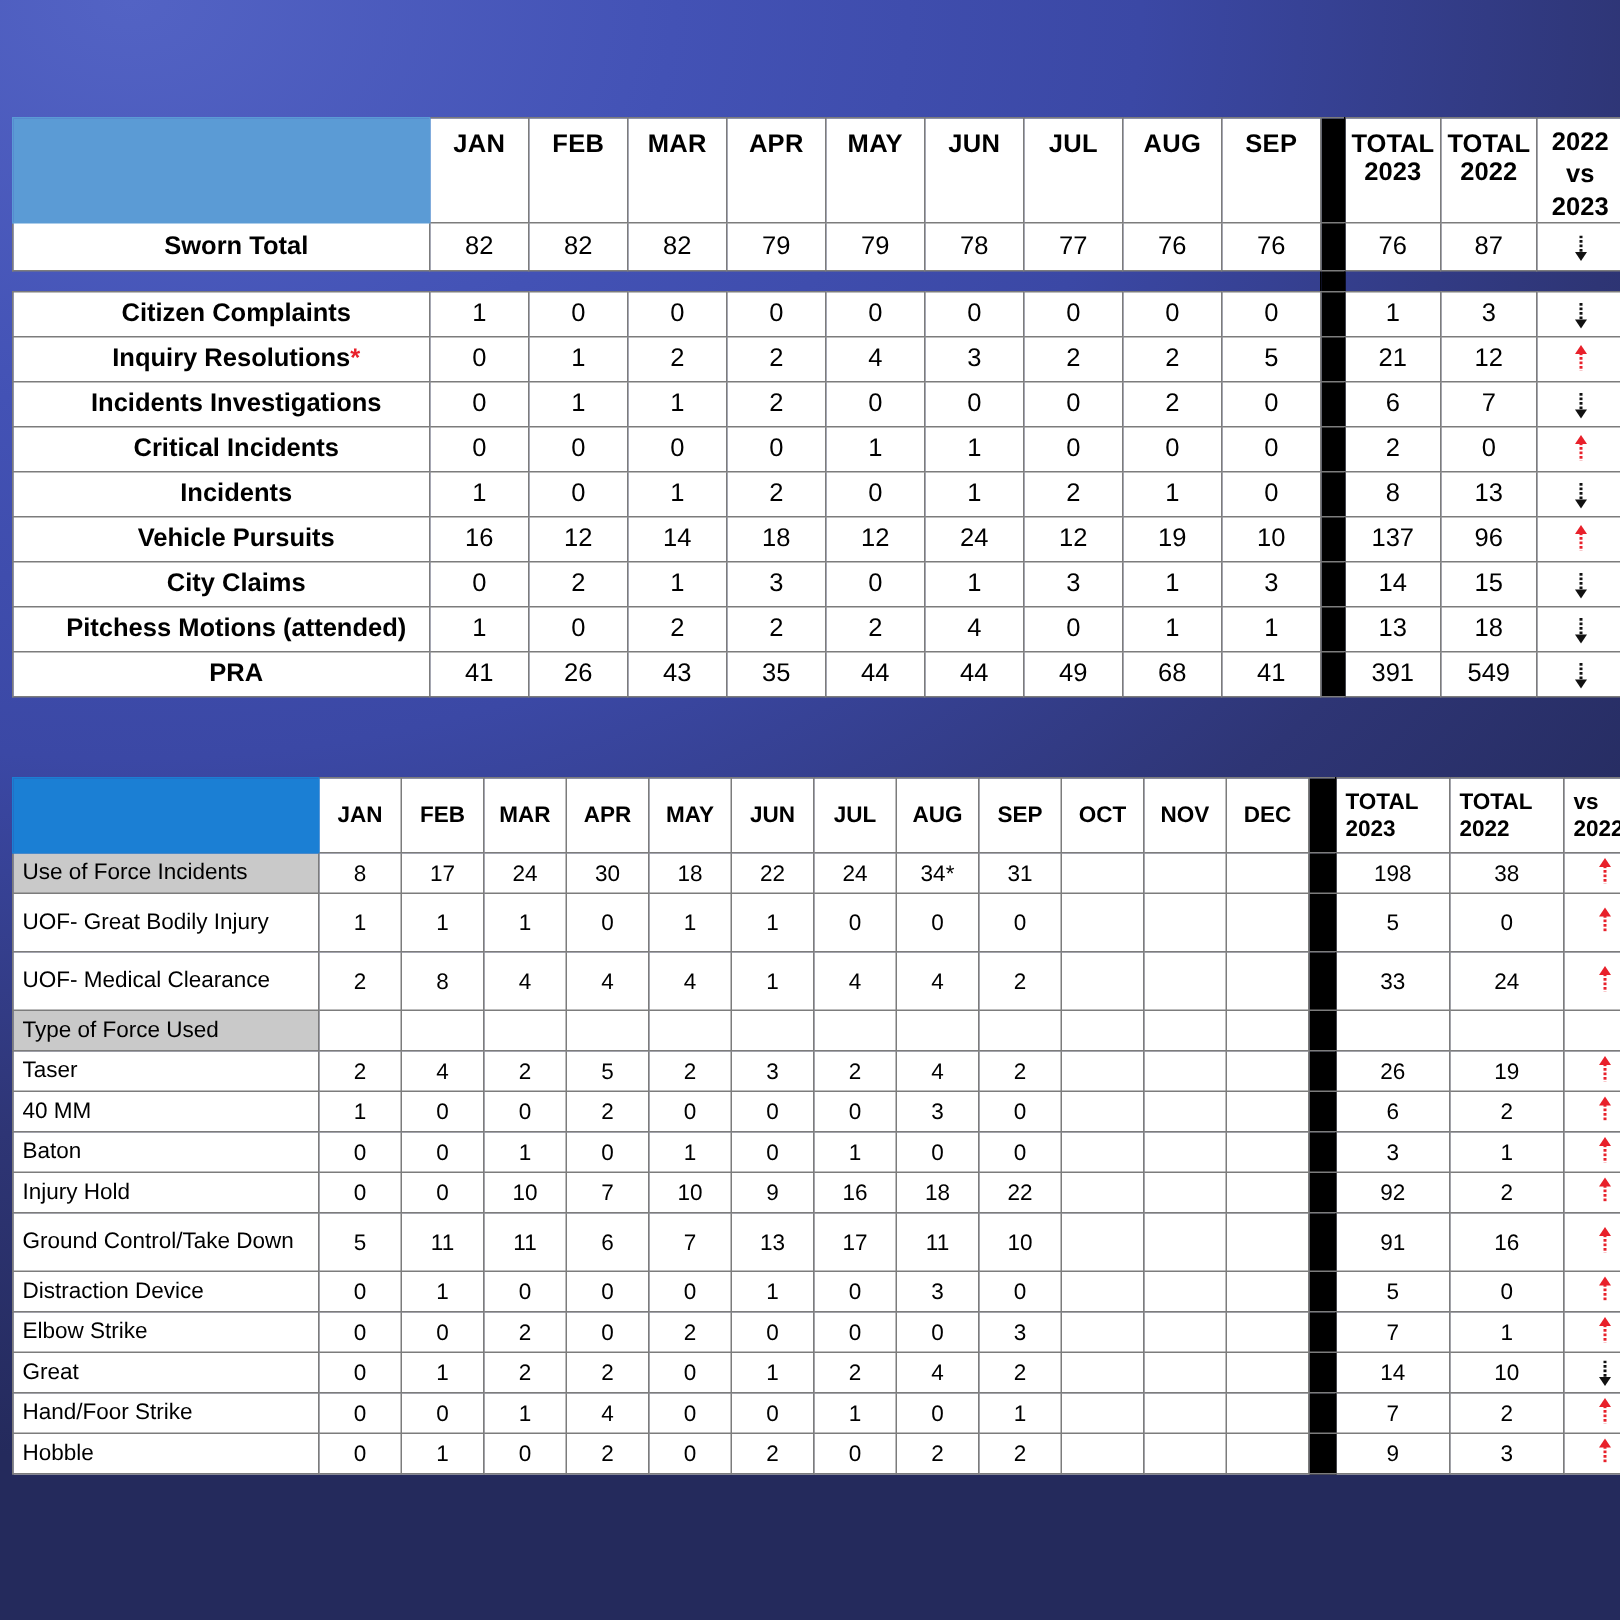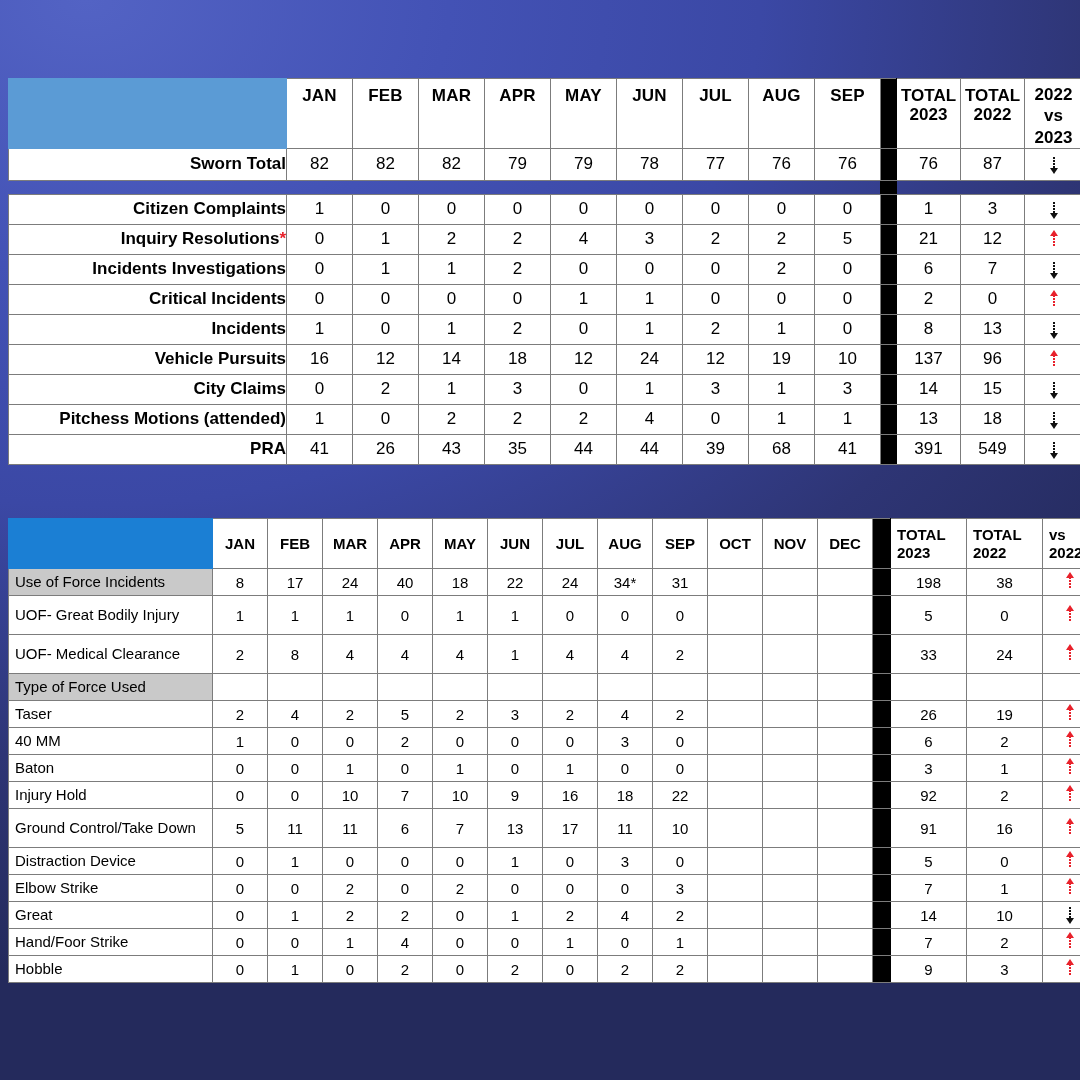--- a/index.html
+++ b/index.html
@@ -70,21 +70,21 @@
     padding-top: 7px;
   }
   #t1 .vshead {
     font-weight: bold;
     font-size: 11px;
     line-height: 1.25;
     vertical-align: top;
     padding-top: 5px;
   }
   #t1 .rowlabel {
-    text-align: right;
+    text-align: center;
     font-weight: bold;
     font-size: 17px;
     padding-left: 20px;
     white-space: nowrap;
   }
   #t1 tr.datarow td { height: 30px; }
   #t1 tr.headrow td { height: 62px; }
   #t1 tr.gaprow td { height: 14px; }
   #t1 tr.swornrow td { height: 32px; }
 
@@ -344,21 +344,21 @@
           <td><span class="arrow down"><b></b><i></i></span></td>
         </tr>
         <tr class="datarow">
           <td class="rowlabel"><span>PRA</span></td>
           <td>41</td>
           <td>26</td>
           <td>43</td>
           <td>35</td>
           <td>44</td>
           <td>44</td>
-          <td>39</td>
+          <td>49</td>
           <td>68</td>
           <td>41</td>
           <td class="blackbar"></td>
           <td>391</td>
           <td>549</td>
           <td><span class="arrow down"><b></b><i></i></span></td>
         </tr>
       </tbody>
   </table>
 </div>
@@ -391,21 +391,21 @@
           <td class="blackbar"></td>
           <td class="thead2"><span>TOTAL</span><br><span>2023</span></td>
           <td class="thead2"><span>TOTAL</span><br><span>2022</span></td>
           <td class="thead2"><span>vs</span><br><span>2022</span></td>
         </tr>
         <tr class="r1">
           <td class="rowlabel section">Use of Force Incidents</td>
           <td>8</td>
           <td>17</td>
           <td>24</td>
-          <td>40</td>
+          <td>30</td>
           <td>18</td>
           <td>22</td>
           <td>24</td>
           <td>34*</td>
           <td>31</td>
           <td></td>
           <td></td>
           <td></td>
           <td class="blackbar"></td>
           <td>198</td>

